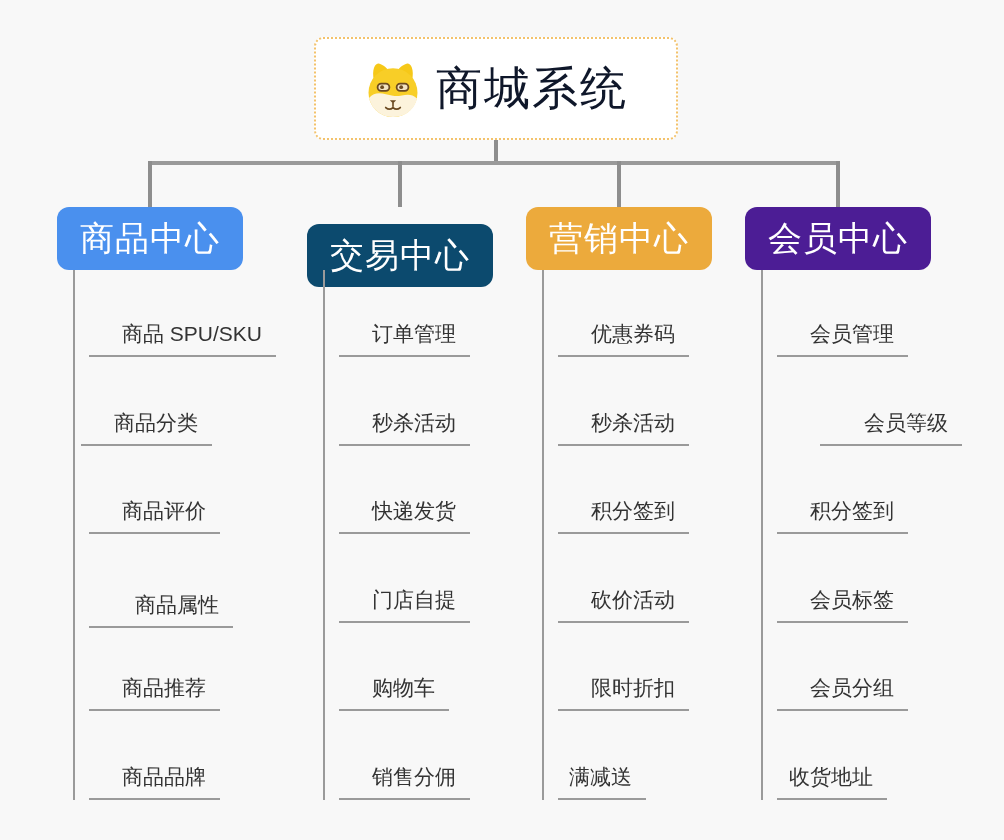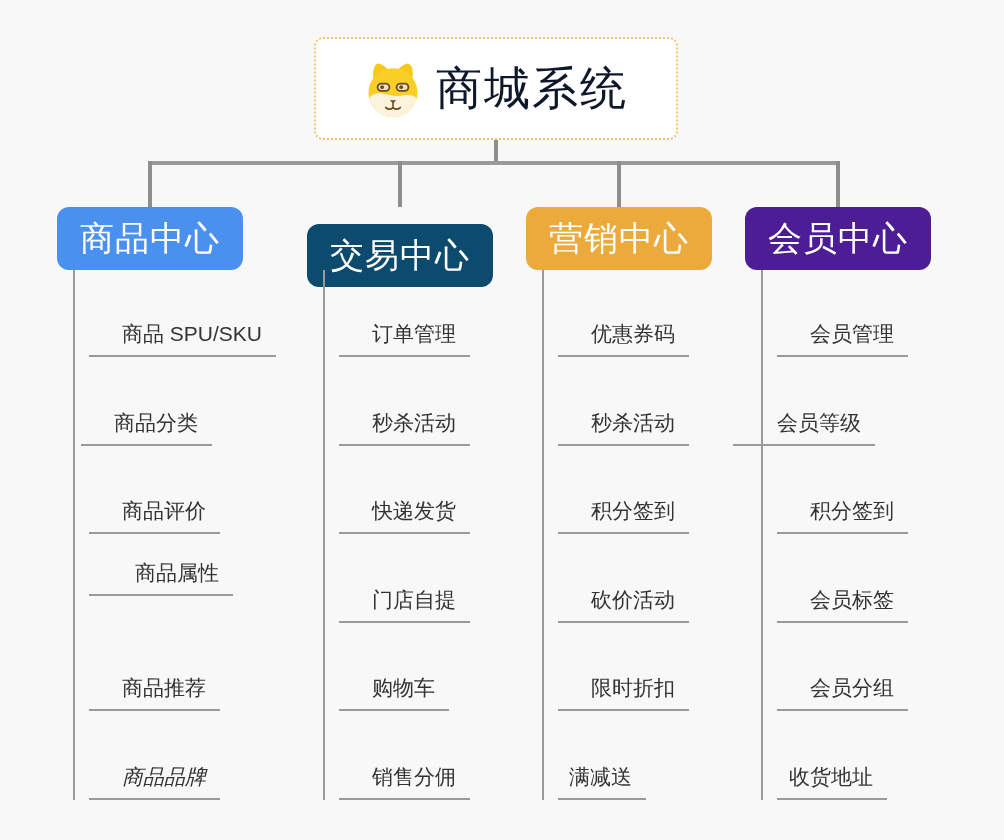--- a/index.html
+++ b/index.html
@@ -117,25 +117,25 @@
       <div class="cline branch-drop" style="left: 148px; top: 161px; width: 4px; height: 46px;"></div>
       <div class="branch-header" style="left: 57px; top: 207px; background: rgb(74, 144, 238);">商品中心</div>
       <div class="col-line" style="left: 73px; top: 270px; height: 530px;"></div>
 
     <div class="leaf" style="left: 73px; top: 313px;">商品 SPU/SKU</div>
 
     <div class="leaf" style="left: 65px; top: 401.6px;">商品分类</div>
 
     <div class="leaf" style="left: 73px; top: 490.2px;">商品评价</div>
 
-    <div class="leaf" style="left: 73px; top: 552px; padding-left: 46px;">商品属性</div>
+    <div class="leaf" style="left: 73px; top: 584px; padding-left: 46px;">商品属性</div>
 
     <div class="leaf" style="left: 73px; top: 667.4px;">商品推荐</div>
 
-    <div class="leaf" style="left: 73px; top: 756px; font-style: italic;">商品品牌</div>
+    <div class="leaf" style="left: 73px; top: 756px;">商品品牌</div>
   </div>
 
     <div class="branch-group">
       <div class="cline branch-drop" style="left: 398px; top: 161px; width: 4px; height: 46px;"></div>
       <div class="branch-header" style="left: 307px; top: 224px; background: #0c4a6e;">交易中心</div>
       <div class="col-line" style="left: 323px; top: 270px; height: 530px;"></div>
 
     <div class="leaf" style="left: 323px; top: 313px;">订单管理</div>
 
     <div class="leaf" style="left: 323px; top: 401.6px;">秒杀活动</div>
@@ -167,21 +167,21 @@
     <div class="leaf" style="left: 542px; top: 756px; padding-left: 11px;">满减送</div>
   </div>
 
     <div class="branch-group">
       <div class="cline branch-drop" style="left: 836px; top: 161px; width: 4px; height: 46px;"></div>
       <div class="branch-header" style="left: 745px; top: 207px; background: #4c1d95;">会员中心</div>
       <div class="col-line" style="left: 761px; top: 270px; height: 530px;"></div>
 
     <div class="leaf" style="left: 761px; top: 313px;">会员管理</div>
 
-    <div class="leaf" style="left: 717px; top: 401.6px; padding-left: 44px;">会员等级</div>
+    <div class="leaf" style="left: 804px; top: 401.6px; padding-left: 44px;">会员等级</div>
 
     <div class="leaf" style="left: 761px; top: 490.2px;">积分签到</div>
 
     <div class="leaf" style="left: 761px; top: 578.8px;">会员标签</div>
 
     <div class="leaf" style="left: 761px; top: 667.4px;">会员分组</div>
 
     <div class="leaf" style="left: 761px; top: 756px; padding-left: 12px;">收货地址</div>
   </div>
   </div>

